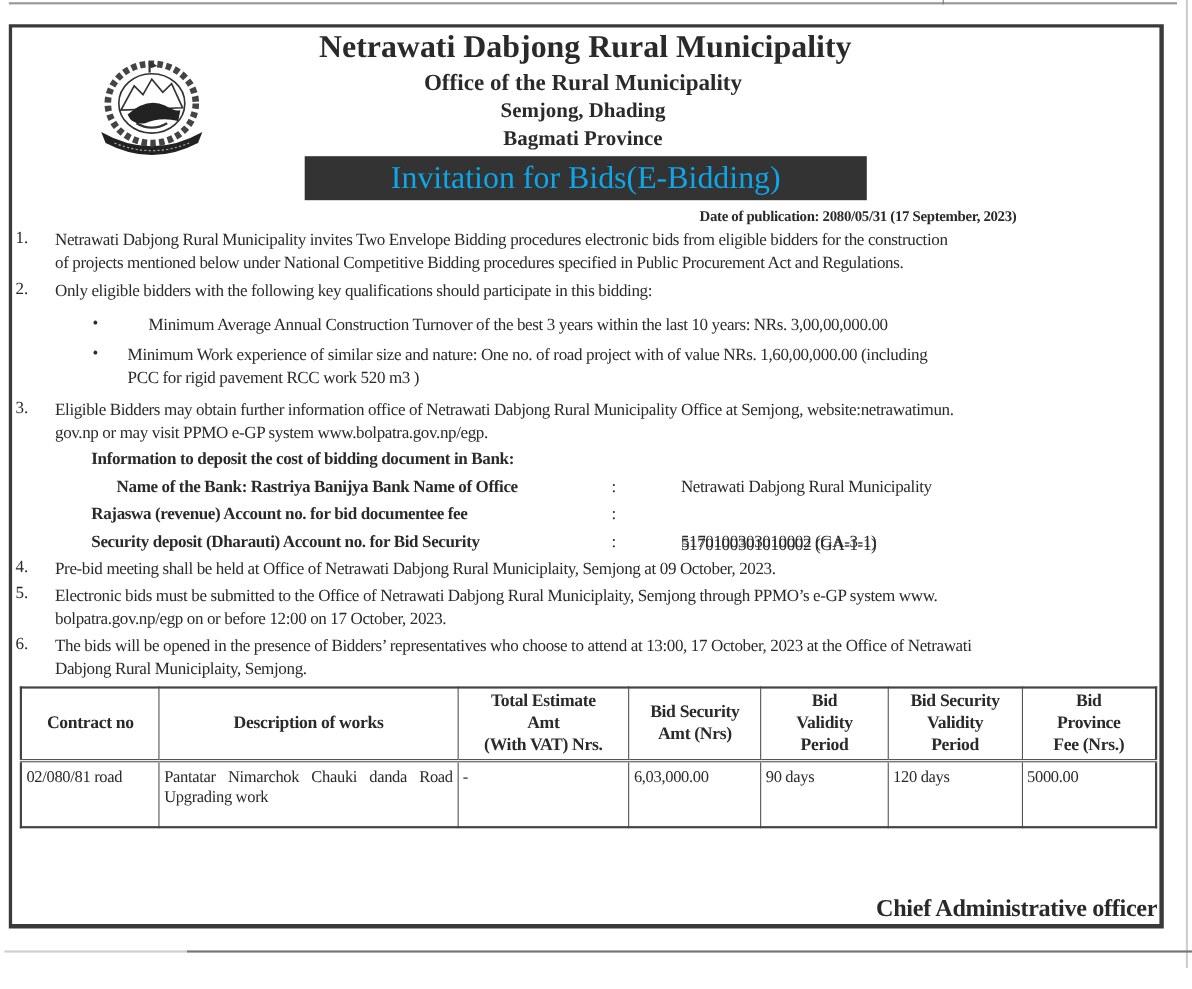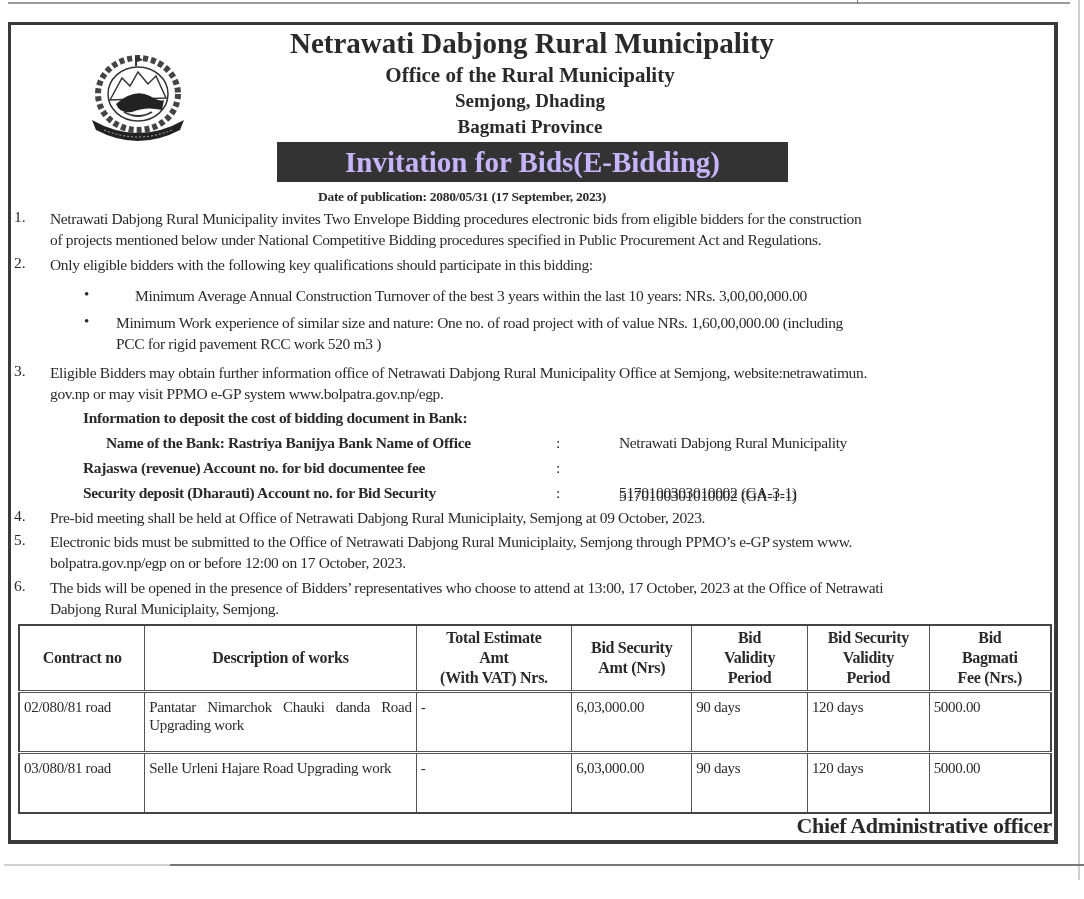--- a/index.html
+++ b/index.html
@@ -12,22 +12,22 @@
   .bottomline-light { position: absolute; left: 4px; top: 864px; width: 166px; height: 2px; background: #d0d0d0; }
 
   .emblem { position: absolute; left: 86px; top: 50px; width: 104px; height: 92px; }
 
   .head { position: absolute; left: 0; width: 1084px; text-align: center; font-weight: bold; }
   .h1 { top: 27px; font-size: 29px; left: -10px; }
   .h2 { top: 63px; font-size: 21px; left: -12px; }
   .h3 { top: 90px; font-size: 19px; left: -12px; }
   .h4 { top: 116px; font-size: 19px; left: -12px; }
 
-  .banner { position: absolute; left: 277px; top: 142px; width: 511px; height: 40px; background: #333333; color: #c4b5fd; font-weight: bold; font-size: 29px; text-align: center; line-height: 40px; }
-  .pubdate { position: absolute; left: 0; top: 189px; width: 924px; text-align: center; font-size: 13.5px; font-weight: bold; letter-spacing: -0.3px; }
+  .banner { position: absolute; left: 277px; top: 142px; width: 511px; height: 40px; background: #333333; color: #0ea5e9; font-weight: normal; font-size: 29px; text-align: center; line-height: 40px; }
+  .pubdate { position: absolute; left: 0; top: 189px; width: 924px; text-align: right; font-size: 13.5px; font-weight: bold; letter-spacing: -0.3px; }
 
   .para { position: absolute; font-size: 15.5px; line-height: 21px; letter-spacing: -0.35px; }
   .num { position: absolute; font-size: 15.5px; }
   .bullet { position: absolute; font-size: 15px; }
 
   .bold { font-weight: bold; }
 
   table.bids { position: absolute; left: 18px; top: 624px; width: 1034px; border-collapse: collapse; border: 2px solid #444; font-size: 15px; letter-spacing: -0.3px; }
   table.bids th, table.bids td { border: 1.5px solid #555; vertical-align: top; }
   table.bids th { font-weight: bold; text-align: center; vertical-align: middle; height: 62px; line-height: 20px; font-size: 16px; }
@@ -117,36 +117,27 @@
       <col style="width:122px">
   </colgroup>
   <thead>
     <tr>
       <th><span>Contract no</span></th>
       <th><span>Description of works</span></th>
       <th><span>Total Estimate</span><br><span>Amt</span><br><span>(With VAT) Nrs.</span></th>
       <th><span>Bid Security</span><br><span>Amt (Nrs)</span></th>
       <th><span>Bid</span><br><span>Validity</span><br><span>Period</span></th>
       <th><span>Bid  Security</span><br><span>Validity</span><br><span>Period</span></th>
-      <th><span>Bid</span><br><span>Bagmati</span><br><span>Fee (Nrs.)</span></th>
+      <th><span>Bid</span><br><span>Province</span><br><span>Fee (Nrs.)</span></th>
     </tr>
   </thead>
   <tbody>
     <tr class="row-sep">
       <td>02/080/81 road</td>
       <td class="desc">Pantatar  Nimarchok  Chauki  danda Road  Upgrading work</td>
-      <td>-</td>
-      <td>6,03,000.00</td>
-      <td>90 days</td>
-      <td>120 days</td>
-      <td>5000.00</td>
-    </tr>
-    <tr class="row-sep">
-      <td>03/080/81 road</td>
-      <td class="desc">Selle  Urleni  Hajare  Road   Upgrading work</td>
       <td>-</td>
       <td>6,03,000.00</td>
       <td>90 days</td>
       <td>120 days</td>
       <td>5000.00</td>
     </tr>
   </tbody>
 </table>
 
 <div class="signature">Chief Administrative officer</div>

